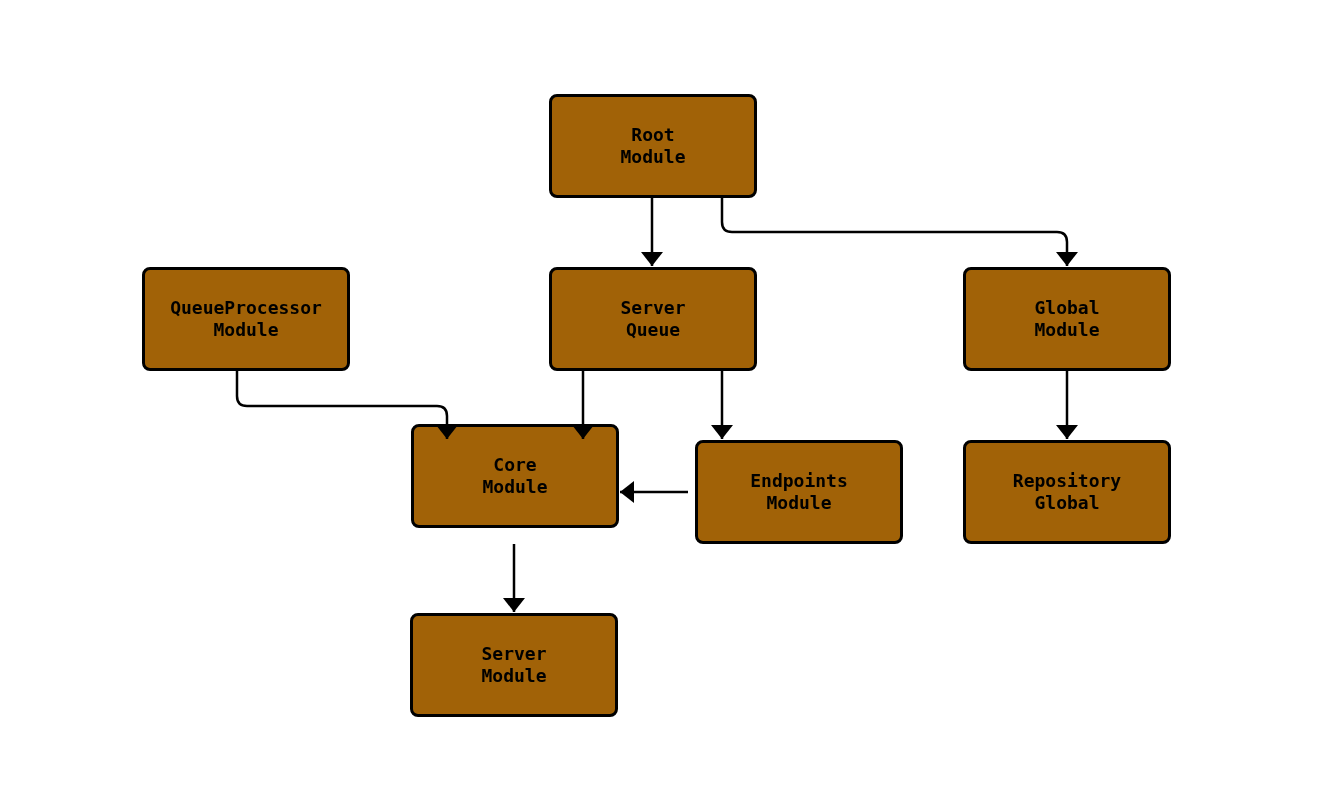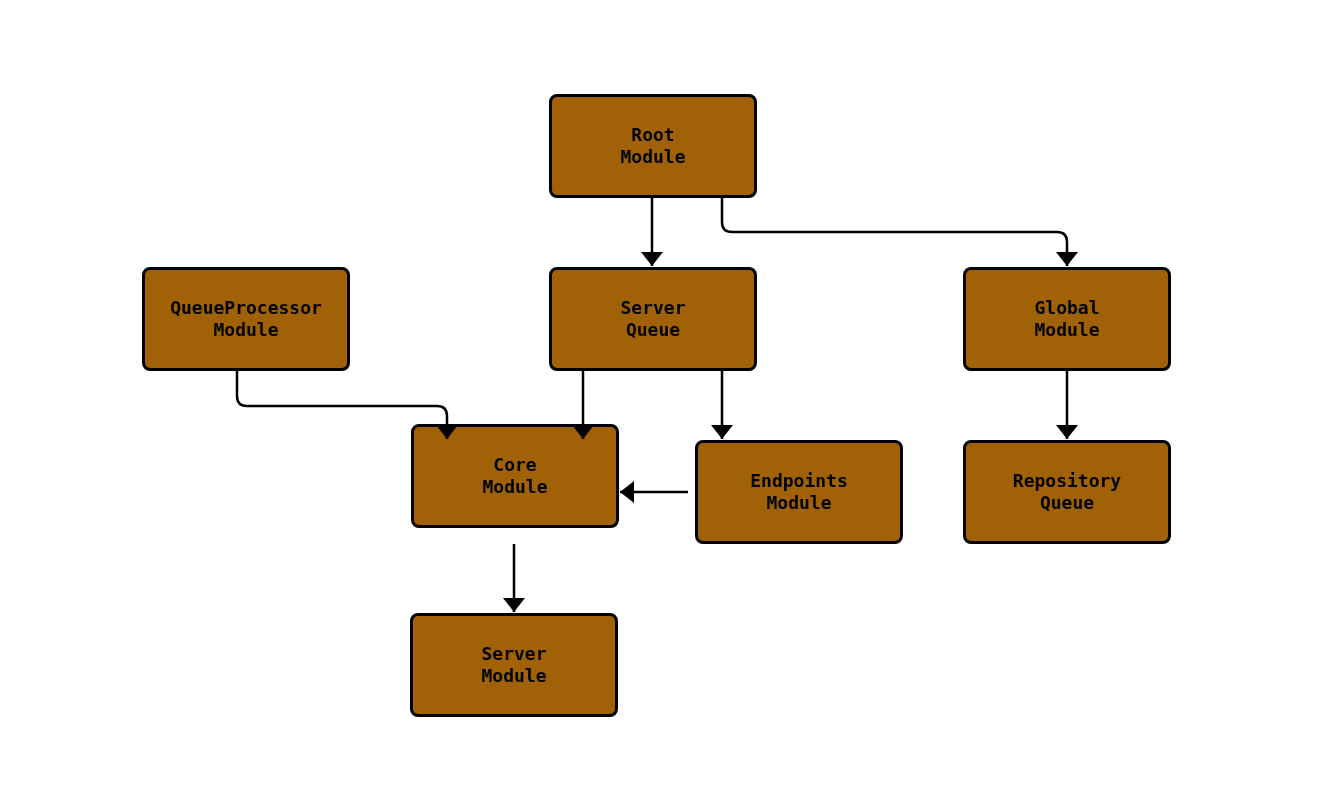--- a/index.html
+++ b/index.html
@@ -87,21 +87,21 @@
 Module</span>
   </div>
 
   <div class="node node-endpoints">
     <span>Endpoints
 Module</span>
   </div>
 
   <div class="node node-repository">
     <span>Repository
-Queue</span>
+Global</span>
   </div>
 
   <div class="node node-queue">
     <span>Server
 Module</span>
   </div>
 
   <svg class="edge-layer" viewBox="0 0 1337 809" xmlns="http://www.w3.org/2000/svg">
     <defs>
       <marker id="arrowhead" markerUnits="userSpaceOnUse" markerWidth="16" markerHeight="24" refX="14" refY="11" orient="auto">

